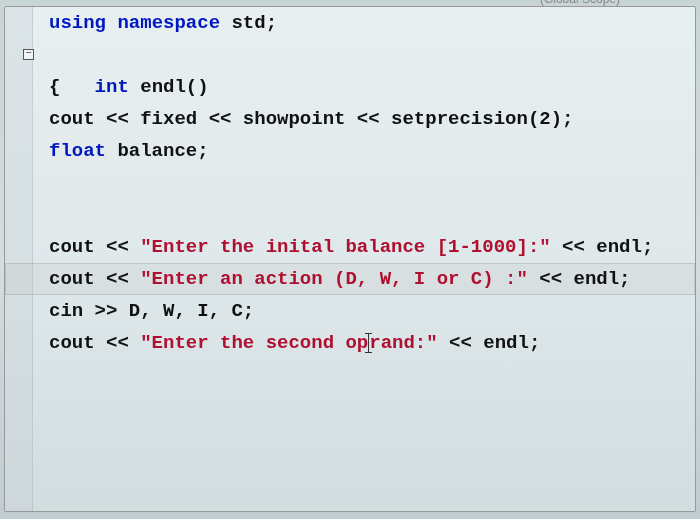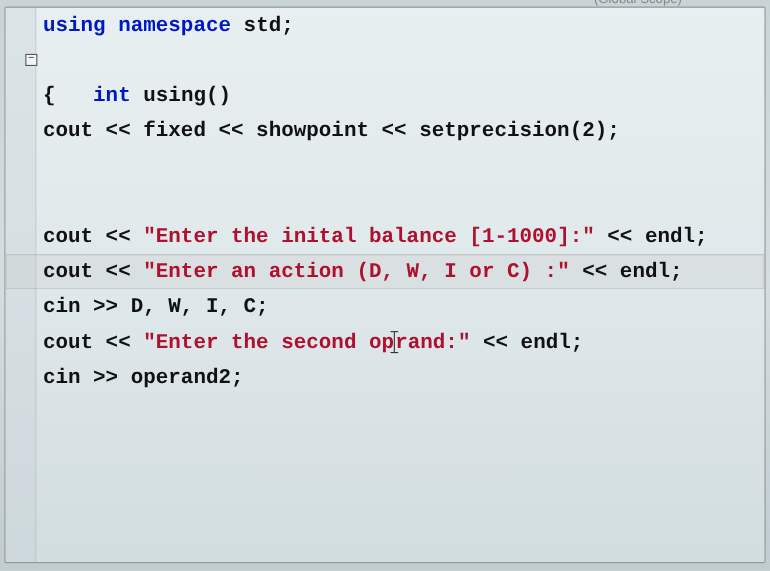--- a/index.html
+++ b/index.html
@@ -28,21 +28,21 @@
     top: -8px;
     font-size: 12px;
     color: #404040;
     opacity: 0.5;
     font-family: sans-serif;
   }
   .code-line {
     height: 32px;
     line-height: 32px;
     white-space: pre;
-    padding-left: 34px;
+    padding-left: 44px;
     position: relative;
   }
   .gutter {
     position: absolute;
     left: 0; top: 0; bottom: 0;
     width: 28px;
     background: rgba(200,210,215,0.4);
     border-right: 1px solid rgba(150,160,165,0.3);
   }
   .foldbox {
@@ -89,36 +89,36 @@
 <body>
 
 <div class="topbar">(Global Scope)</div>
 
 <div class="editor">
   <div class="gutter"></div>
 
   <div class="code-line"><span class="kw">using</span> <span class="kw">namespace</span><span class="txt"> std;</span></div>
 
   <div class="code-line">
-    <div class="foldbox">−</div><span class="kw">int</span><span class="fn"> using()</span></div>
+    <div class="foldbox">−</div><span class="kw">int</span><span class="fn"> endl()</span></div>
 
   <div class="code-line"><span class="txt">{</span></div>
 
   <div class="code-line"><span class="txt">cout &lt;&lt; fixed &lt;&lt; showpoint &lt;&lt; setprecision(2);</span></div>
 
 
 
+  <div class="code-line"><span class="kw">float</span><span class="txt"> balance;</span></div>
 
   <div class="code-line"><span class="txt"></span></div>
   <div class="code-line"><span class="txt"></span></div>
 
   <div class="code-line"><span class="txt">cout &lt;&lt; </span><span class="str">"Enter the inital balance [1-1000]:"</span><span class="txt"> &lt;&lt; endl;</span></div>
 
 
   <div class="code-line highlight-line"><span class="txt">cout &lt;&lt; </span><span class="str">"Enter an action (D, W, I or C) :"</span><span class="txt"> &lt;&lt; endl;</span></div>
 
   <div class="code-line"><span class="txt">cin &gt;&gt; D, W, I, C;</span></div>
 
   <div class="code-line"><span class="txt">cout &lt;&lt; </span><span class="str">"Enter the second op</span><span class="cursor"></span><span class="str">rand:"</span><span class="txt"> &lt;&lt; endl;</span></div>
 
-  <div class="code-line"><span class="txt">cin &gt;&gt; operand2;</span></div>
 
 </div>
 
 </body></html>

